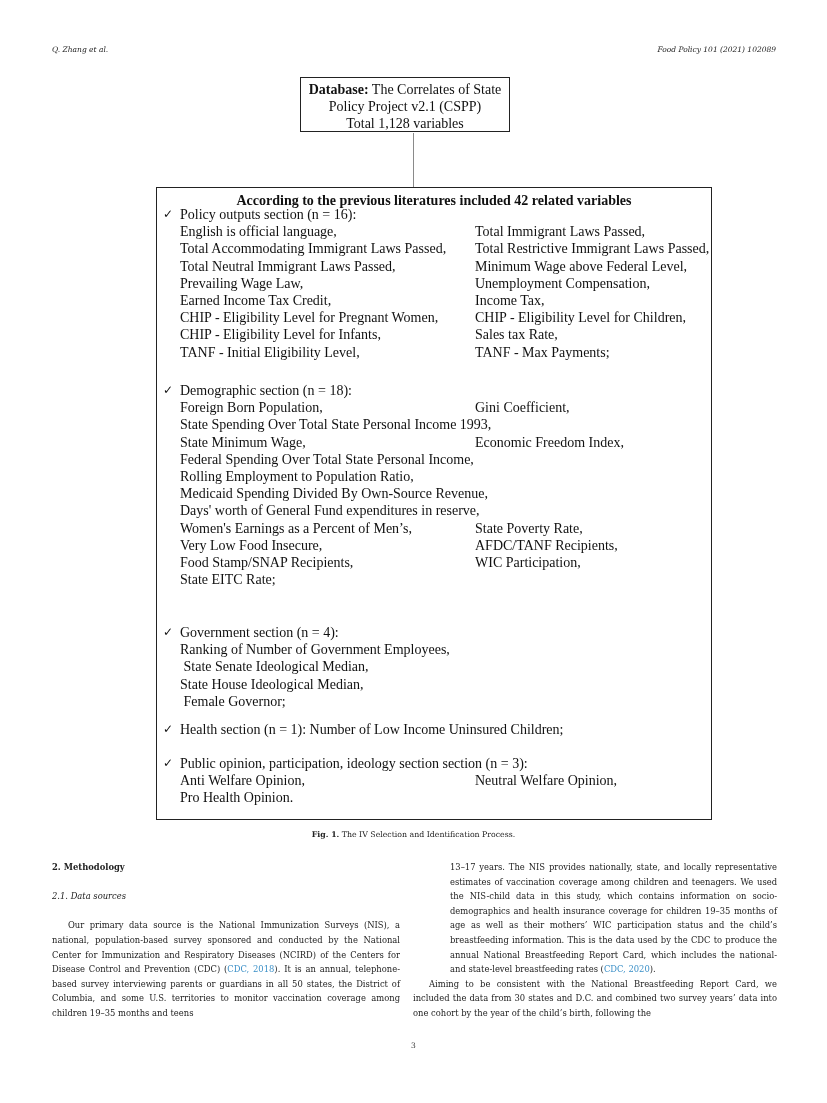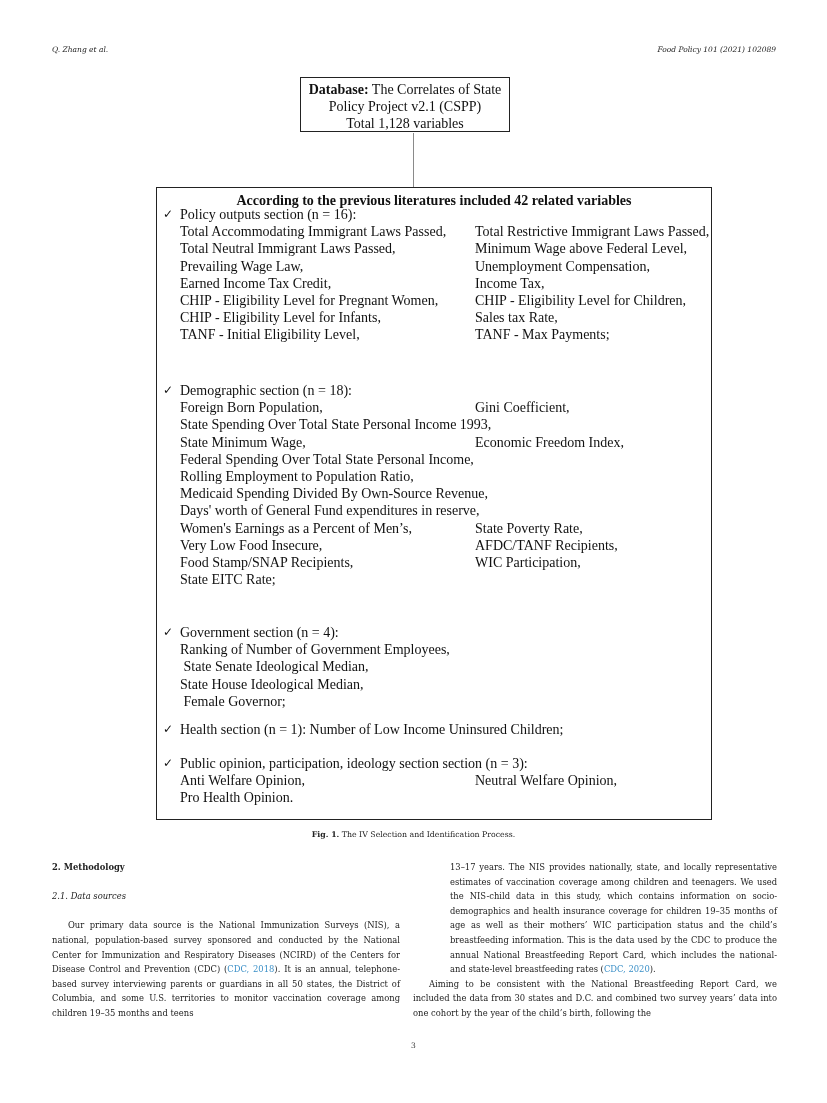--- a/index.html
+++ b/index.html
@@ -49,20 +49,24 @@
     <div>Policy Project v2.1 (CSPP)</div>
     <div>Total 1,128 variables</div>
   </div>
   <div class="connector"></div>
 
   <div class="mainbox">
     <div class="mb-title">According to the previous literatures included 42 related variables</div>
     <div id="sections">
         <div class="sec" style="top: 18px;">
           <div class="row sec-head"><span class="check">✓</span><span>Policy outputs section (n = 16):</span></div>
+          <div class="row">
+            <span class="c1" style="white-space: pre;">English is official language,</span>
+            <span class="c2" style="white-space: pre;">Total Immigrant Laws Passed,</span>
+          </div>
           <div class="row">
             <span class="c1" style="white-space: pre;">Total Accommodating Immigrant Laws Passed,</span>
             <span class="c2" style="white-space: pre;">Total Restrictive Immigrant Laws Passed,</span>
           </div>
           <div class="row">
             <span class="c1" style="white-space: pre;">Total Neutral Immigrant Laws Passed,</span>
             <span class="c2" style="white-space: pre;">Minimum Wage above Federal Level,</span>
           </div>
           <div class="row">
             <span class="c1" style="white-space: pre;">Prevailing Wage Law,</span>

